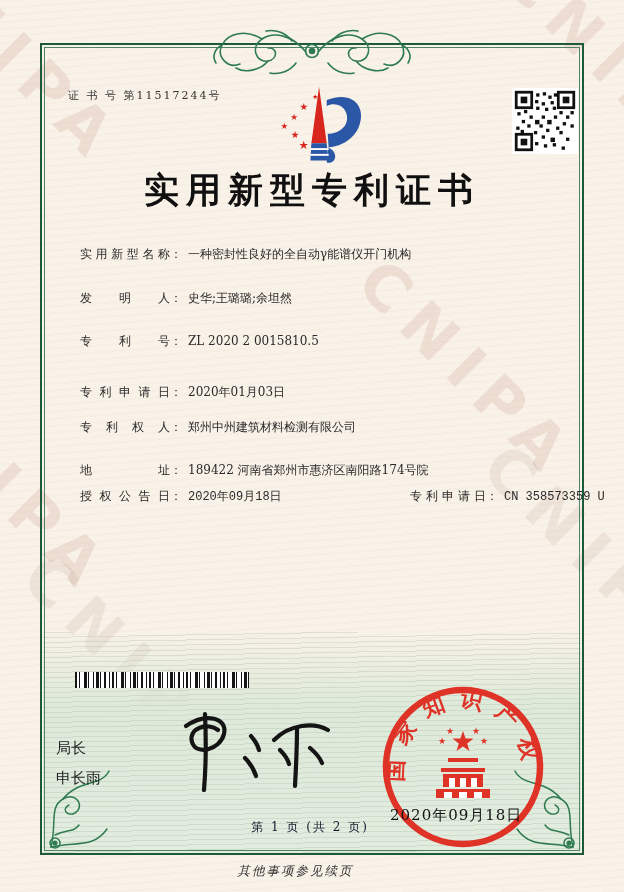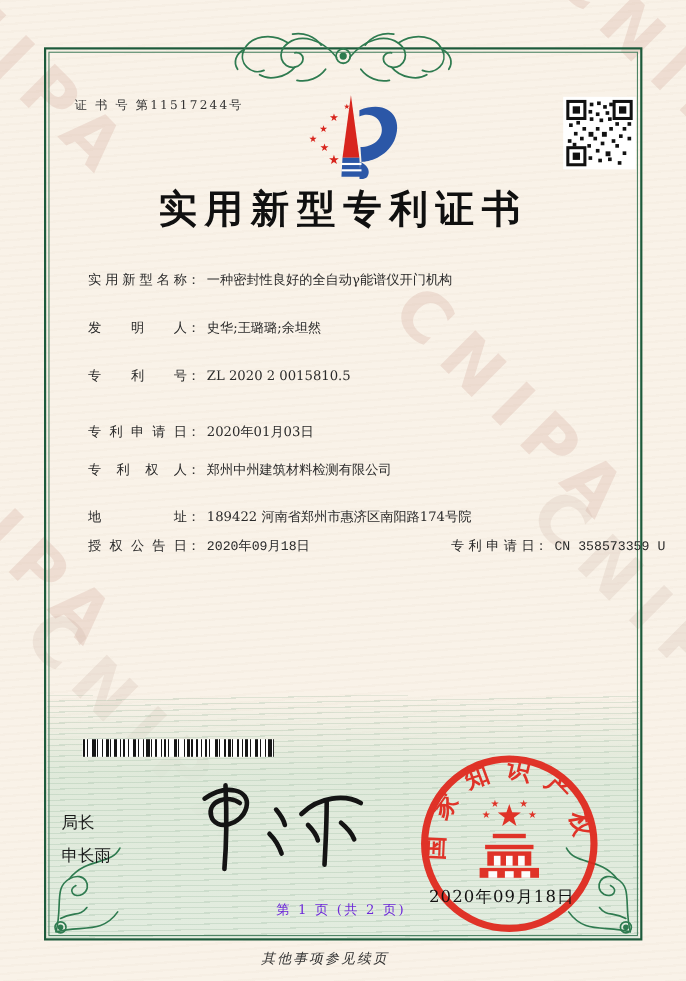--- a/index.html
+++ b/index.html
@@ -93,21 +93,21 @@
   .sig-script{position:absolute;left:148px;top:706px;width:196px;height:100px;}
   
   .seal{position:absolute;left:378px;top:682px;width:170px;height:170px;opacity:0.93;}
   .seal-date{
     position:absolute;left:390px;top:806px;width:160px;
     font-size:15px;letter-spacing:1px;color:#111;white-space:nowrap;
   }
   
   .page-info{
     position:absolute;left:40px;top:819px;width:540px;text-align:center;
-    font-size:12px;color:#6d28d9;letter-spacing:2px;
+    font-size:12px;color:#0f172a;letter-spacing:2px;
   }
   .continuation-note{
     position:absolute;left:0;top:863px;width:591px;text-align:center;
     font-size:12.5px;color:#333;letter-spacing:2px;font-style:italic;
   }
 </style>
 </head>
 <body>
 
 <div class="paper-texture"></div>

